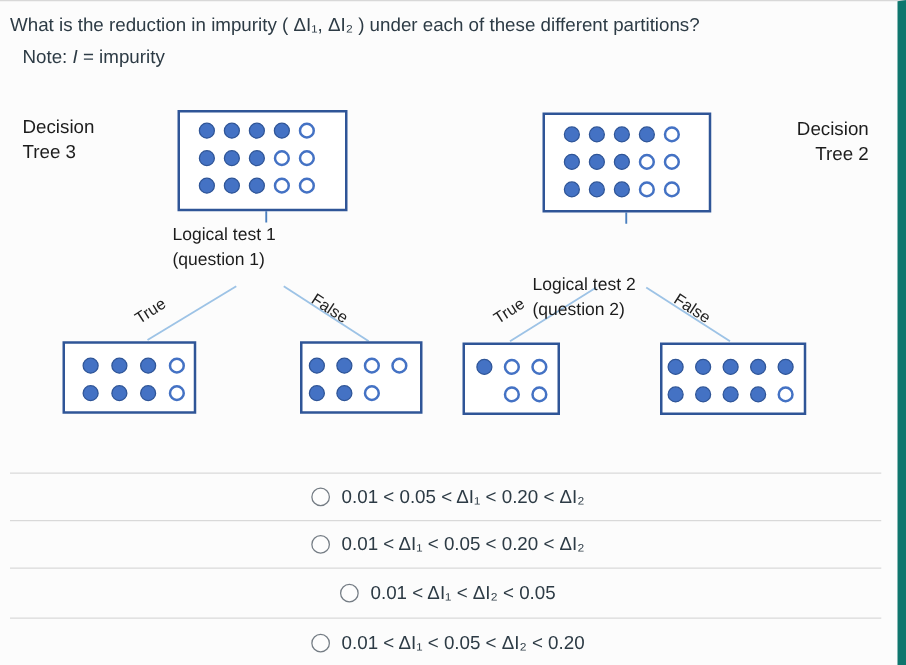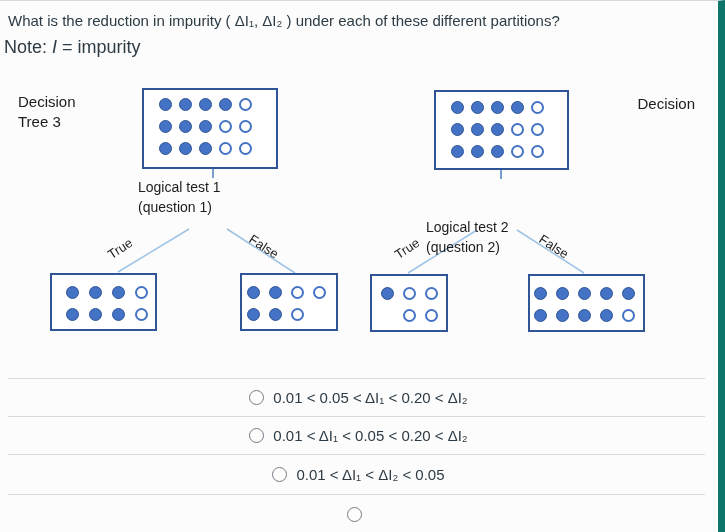--- a/index.html
+++ b/index.html
@@ -23,22 +23,22 @@
     border-top:1px solid #d8d8d8;
     border-right:7px solid #0f766e;
     overflow:hidden;
   }
   
   .q-title{
     position:absolute;left:8px;top:11px;width:700px;
     font-size:15px;color:var(--ink);
   }
   .q-note{
-    position:absolute;left:4px;top:36px;width:400px;
-    font-size:18px;color:var(--ink);
+    position:absolute;left:18px;top:36px;width:400px;
+    font-size:15px;color:var(--ink);
   }
   .q-note .var{font-style:italic;}
   
   .lines-overlay{position:absolute;left:0;top:0;width:725px;height:532px;pointer-events:none;}
   .tree-name{
     position:absolute;font-size:15px;line-height:20px;font-weight:normal;color:var(--black);
   }
   .tree-name.t1{left:18px;top:91px;width:100px;text-align:left;}
   .tree-name.t2{left:598px;top:93px;width:97px;text-align:right;}
   .dot-box{
@@ -164,20 +164,21 @@
       </div>
       <div class="dot-row">
         <span class="dot filled"></span>
         <span class="dot filled"></span>
         <span class="dot open"></span>
       </div>
     </div>
 
   <div class="tree-name t2">
     <div>Decision</div>
+    <div>Tree 2</div>
   </div>
   <div class="dot-box root2 gap7">
       <div class="dot-row">
         <span class="dot filled"></span>
         <span class="dot filled"></span>
         <span class="dot filled"></span>
         <span class="dot filled"></span>
         <span class="dot open"></span>
       </div>
       <div class="dot-row">
@@ -238,16 +239,17 @@
     <div class="option-row r2">
       <span class="radio"></span>
       <span class="option-label">0.01 &lt; ΔI₁ &lt; 0.05 &lt; 0.20 &lt; ΔI₂</span>
     </div>
     <div class="option-row r3">
       <span class="radio"></span>
       <span class="option-label">0.01 &lt; ΔI₁ &lt; ΔI₂ &lt; 0.05</span>
     </div>
     <div class="option-row r4">
       <span class="radio"></span>
+      <span class="option-label">0.01 &lt; ΔI₁ &lt; 0.05 &lt; ΔI₂ &lt; 0.20</span>
     </div>
   </div>
 
 </div>
 
 </body></html>

